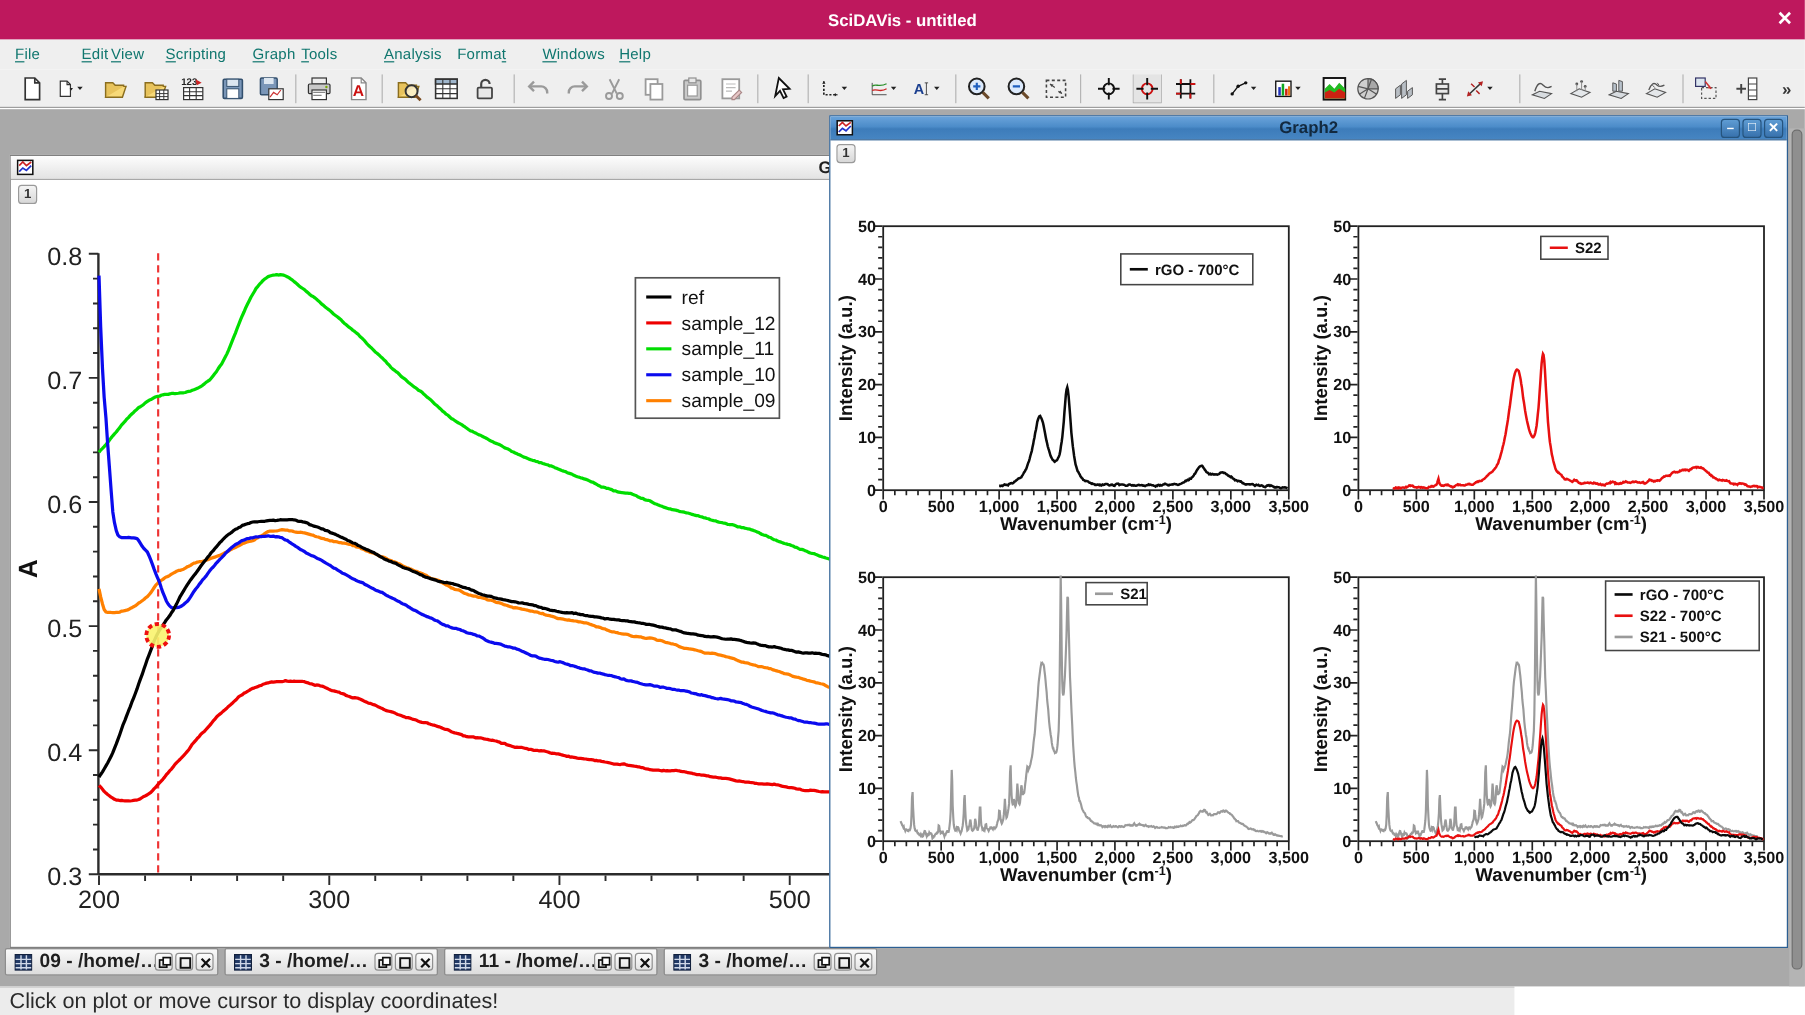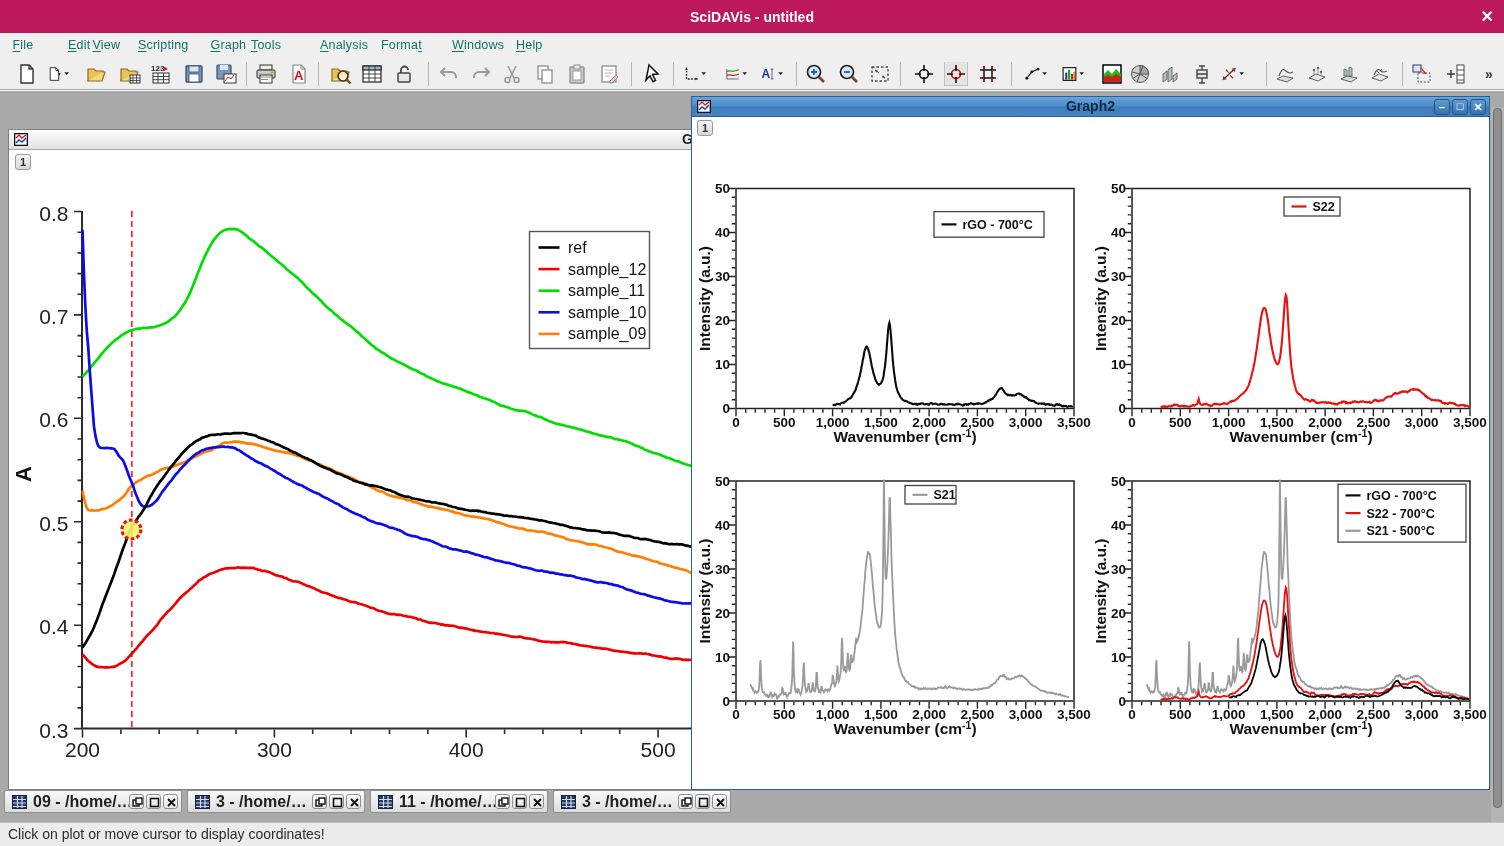--- a/index.html
+++ b/index.html
@@ -27,22 +27,22 @@
 .scroll{position:absolute;right:0;top:16px;width:13px;height:715px;background:#b4b4b4;}
 .thumb{position:absolute;left:2px;top:1px;width:9px;height:700px;background:#8f8f8f;border:1px solid #6e6e6e;border-radius:4px;}
 .tabs{position:absolute;left:0;top:699px;height:23px;}
 .tab{position:absolute;top:0;height:23px;width:178px;background:linear-gradient(#fafafa,#dcdcdc);
   border:1px solid #8d8d8d;border-radius:2px;font-size:16px;font-weight:bold;color:#1f1f1f;line-height:21px;}
 .tab .ticon{position:absolute;left:7px;top:4px;width:15px;height:14px;}
 .tab .ttext{position:absolute;left:28px;top:0;}
 .tab .tbns{position:absolute;right:3px;top:3px;}
 .tbn{display:inline-block;width:15px;height:15px;margin-left:2px;background:linear-gradient(#fcfcfc,#e4e4e4);
   border:1px solid #909090;border-radius:3px;vertical-align:top;position:relative;}
-.statusbar{position:absolute;left:0;top:822px;width:1504px;height:24px;background:#ececec;border-top:1px solid #c2c2c2;
-  font-size:14px;color:#2a2a2a;line-height:23px;padding-left:8px;}
+.statusbar{position:absolute;left:0;top:822px;width:1262px;height:24px;background:#ececec;border-top:1px solid #c2c2c2;
+  font-size:18px;color:#2a2a2a;line-height:23px;padding-left:8px;}
 svg{position:absolute;left:0;top:0;}
 svg text{font-family:"Liberation Sans",sans-serif;}
 </style></head><body>
 <div class="titlebar">SciDAVis - untitled<span class="cl">✕</span></div>
 <div class="menubar">
     <span style="left:12.5px"><u>F</u>ile</span>
     <span style="left:68px"><u>E</u>dit</span>
     <span style="left:92.5px"><u>V</u>iew</span>
     <span style="left:138px"><u>S</u>cripting</span>
     <span style="left:210.5px"><u>G</u>raph</span>

